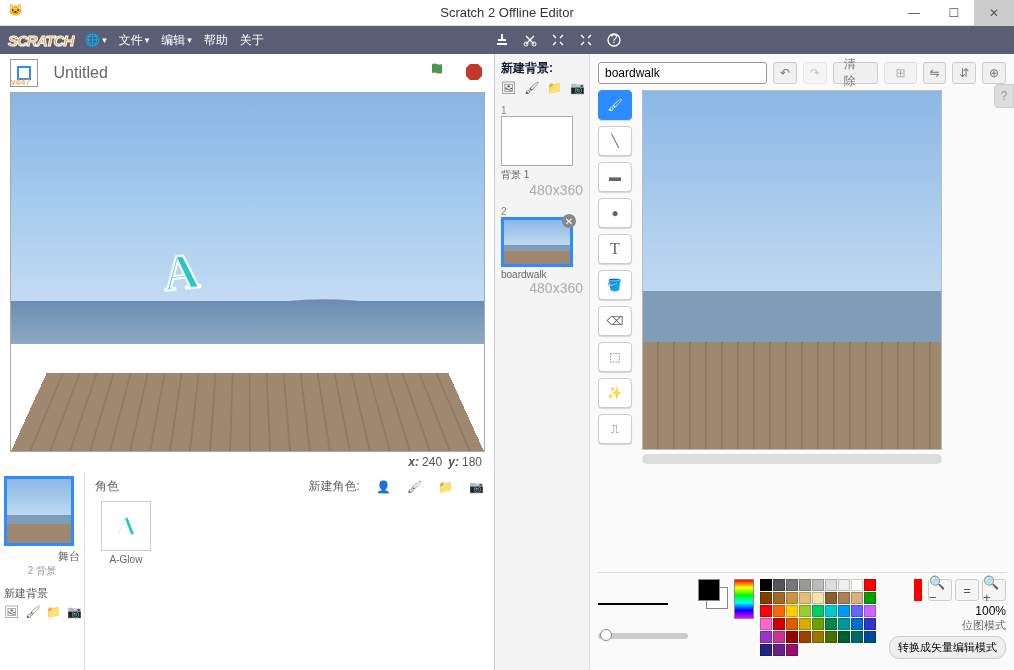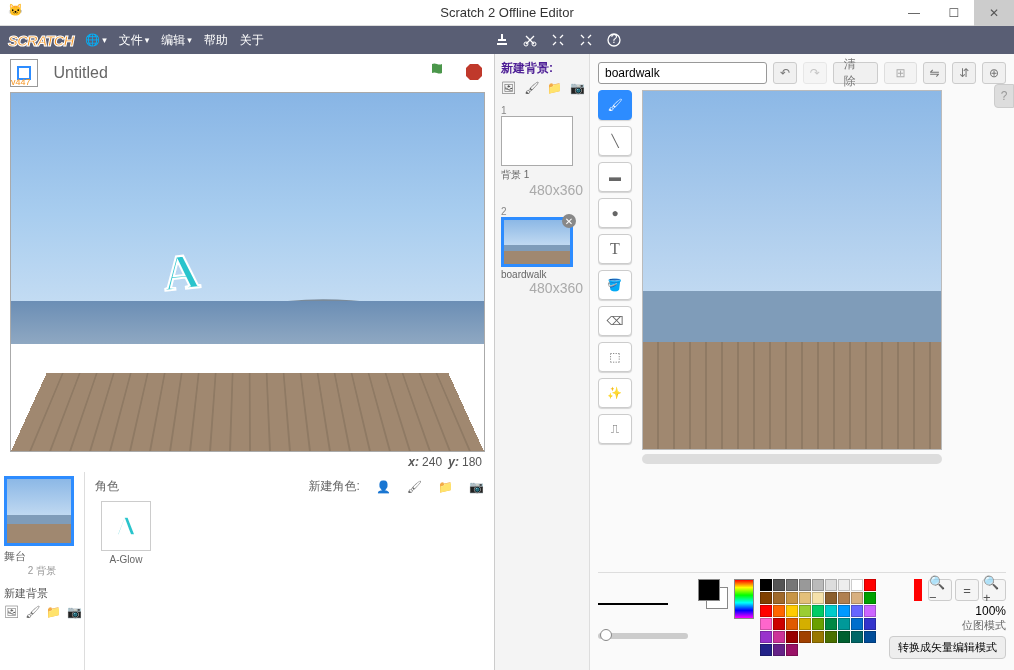--- a/index.html
+++ b/index.html
@@ -28,39 +28,39 @@
 .sky{width:100%;height:68%;background:linear-gradient(#88b5e5,#a8cdef 50%,#cde1f4)}
 .hills{position:absolute;top:54%;width:100%;height:8%}
 .sea{position:absolute;top:58%;width:100%;height:12%;background:linear-gradient(#6b8eb5,#8fa8c2)}
 .boardwalk{position:absolute;bottom:0;width:100%;height:30%;background:repeating-linear-gradient(90deg,#a08870 0 18px,#8f7a64 18px 20px);transform:perspective(300px) rotateX(30deg);transform-origin:bottom}
 .sprite-a{position:absolute;top:150px;left:152px;font-size:50px;font-weight:900;color:#29c4cc;-webkit-text-stroke:2px #fff;font-family:"Comic Sans MS",cursive;transform:rotate(-6deg)}
 .coords{text-align:right;padding:3px 12px;color:#555;font-size:11px}
 .coords b{font-weight:bold;font-style:italic}
 .sprite-panel{flex:1;display:flex}
 .stage-thumb-col{width:85px;border-right:1px solid #ddd;padding:4px}
 .stage-thumb{width:70px;height:70px;border:3px solid #2d8cff;background:#fff;position:relative;overflow:hidden}
-.stage-thumb-lbl{text-align:left;font-size:11px;color:#666;margin-top:3px}
+.stage-thumb-lbl{text-align:right;font-size:11px;color:#666;margin-top:3px}
 .stage-thumb-lbl2{text-align:center;font-size:10px;color:#999}
 .newbg-lbl{font-size:11px;color:#555;margin-top:8px}
 .newbg-icons{display:flex;gap:6px;color:#666;margin-top:4px}
 .sprites-col{flex:1;padding:6px 10px}
 .sprites-hdr{display:flex;align-items:center;margin-bottom:6px}
 .sprites-hdr .lbl{color:#666}
 .sprites-hdr .right{margin-left:auto;display:flex;align-items:center;gap:16px;color:#666}
 .sprite-card{width:62px;display:inline-block;text-align:center}
 .sprite-card .thumb{width:50px;height:50px;border:1px solid #ccc;background:#fff;display:flex;align-items:center;justify-content:center;margin:0 auto}
 .sprite-card .thumb .a{font-size:28px;font-weight:900;color:#29c4cc;-webkit-text-stroke:1.5px #fff;font-family:"Comic Sans MS",cursive}
 .rightcol{flex:1;display:flex;flex-direction:column;background:#f7f7f7;position:relative}
 .tabs{display:flex;height:28px;background:#e8e8e8;align-items:flex-end}
 .tab{padding:5px 16px;color:#888;border:1px solid transparent;cursor:pointer}
 .tab.active{background:#fff;border:1px solid #ccc;border-bottom:1px solid #fff;color:#555;border-radius:4px 4px 0 0}
 .helpbtn{position:absolute;right:0;top:30px;width:20px;height:24px;background:#ddd;border-radius:4px 0 0 4px;display:flex;align-items:center;justify-content:center;color:#999;border:1px solid #ccc}
 .editor-body{flex:1;display:flex;background:#fff}
 .costumes-col{width:95px;padding:6px;border-right:1px solid #ddd;background:#f4f4f4}
-.newcost-lbl{font-size:12px;font-weight:bold;color:#4c1d95;margin-bottom:4px}
+.newcost-lbl{font-size:12px;font-weight:bold;color:#0f172a;margin-bottom:4px}
 .newcost-icons{display:flex;gap:8px;color:#555;margin-bottom:10px}
 .cost-item{margin-bottom:8px}
 .cost-num{font-size:10px;color:#888}
 .cost-thumb{width:72px;height:50px;background:#fff;border:1px solid #aaa;position:relative}
 .cost-thumb.active{border:3px solid #2d8cff}
 .cost-thumb .x{position:absolute;top:-6px;right:-6px;width:14px;height:14px;border-radius:50%;background:#888;color:#fff;font-size:10px;display:flex;align-items:center;justify-content:center}
 .cost-name{text-align:left;font-size:10px;color:#666;margin-top:2px}
 .cost-dim{text-align:right;font-size:14px;color:#aaa}
 .painter{flex:1;display:flex;flex-direction:column;padding:8px;background:#fafafa}
 .painter-top{display:flex;gap:6px;align-items:center;margin-bottom:6px}
@@ -82,21 +82,21 @@
 .colors{display:flex;gap:6px}
 .fgbg{position:relative;width:30px;height:30px}
 .fg{width:22px;height:22px;background:#000;border:1px solid #888;position:absolute}
 .bg{width:22px;height:22px;background:#fff;border:1px solid #888;position:absolute;left:8px;top:8px}
 .palette{display:grid;grid-template-columns:repeat(9,12px);grid-auto-rows:12px;gap:1px}
 .sw{width:12px;height:12px;border:1px solid rgba(0,0,0,.2)}
 .zoom{display:flex;flex-direction:column;align-items:flex-end;margin-left:auto}
 .zoom-btns{display:flex;gap:3px}
 .zoom-btn{width:24px;height:22px;border:1px solid #ccc;background:#f5f5f5;border-radius:3px;display:flex;align-items:center;justify-content:center;font-size:13px;color:#555}
 .mode-txt{font-size:11px;color:#666;text-align:right}
-.mode-btn{border:1px solid #ccc;background:#eee;padding:3px 8px;border-radius:4px;margin-top:3px;font-size:11px}
+.mode-btn{border:1px solid #ccc;background:#eee;padding:3px 8px;border-radius:10px;margin-top:3px;font-size:11px}
 
 .mini-beach{width:100%;height:100%;position:relative;overflow:hidden}
 .mini-beach .ms{height:62%;background:linear-gradient(#8cb8e6,#c5dcf2)}
 .mini-beach .mw{position:absolute;top:56%;width:100%;height:14%;background:#7f9cb9}
 .mini-beach .mb{position:absolute;bottom:0;width:100%;height:30%;background:#a08870}
 </style>
 </head>
 <body>
 
 <div class="titlebar">

